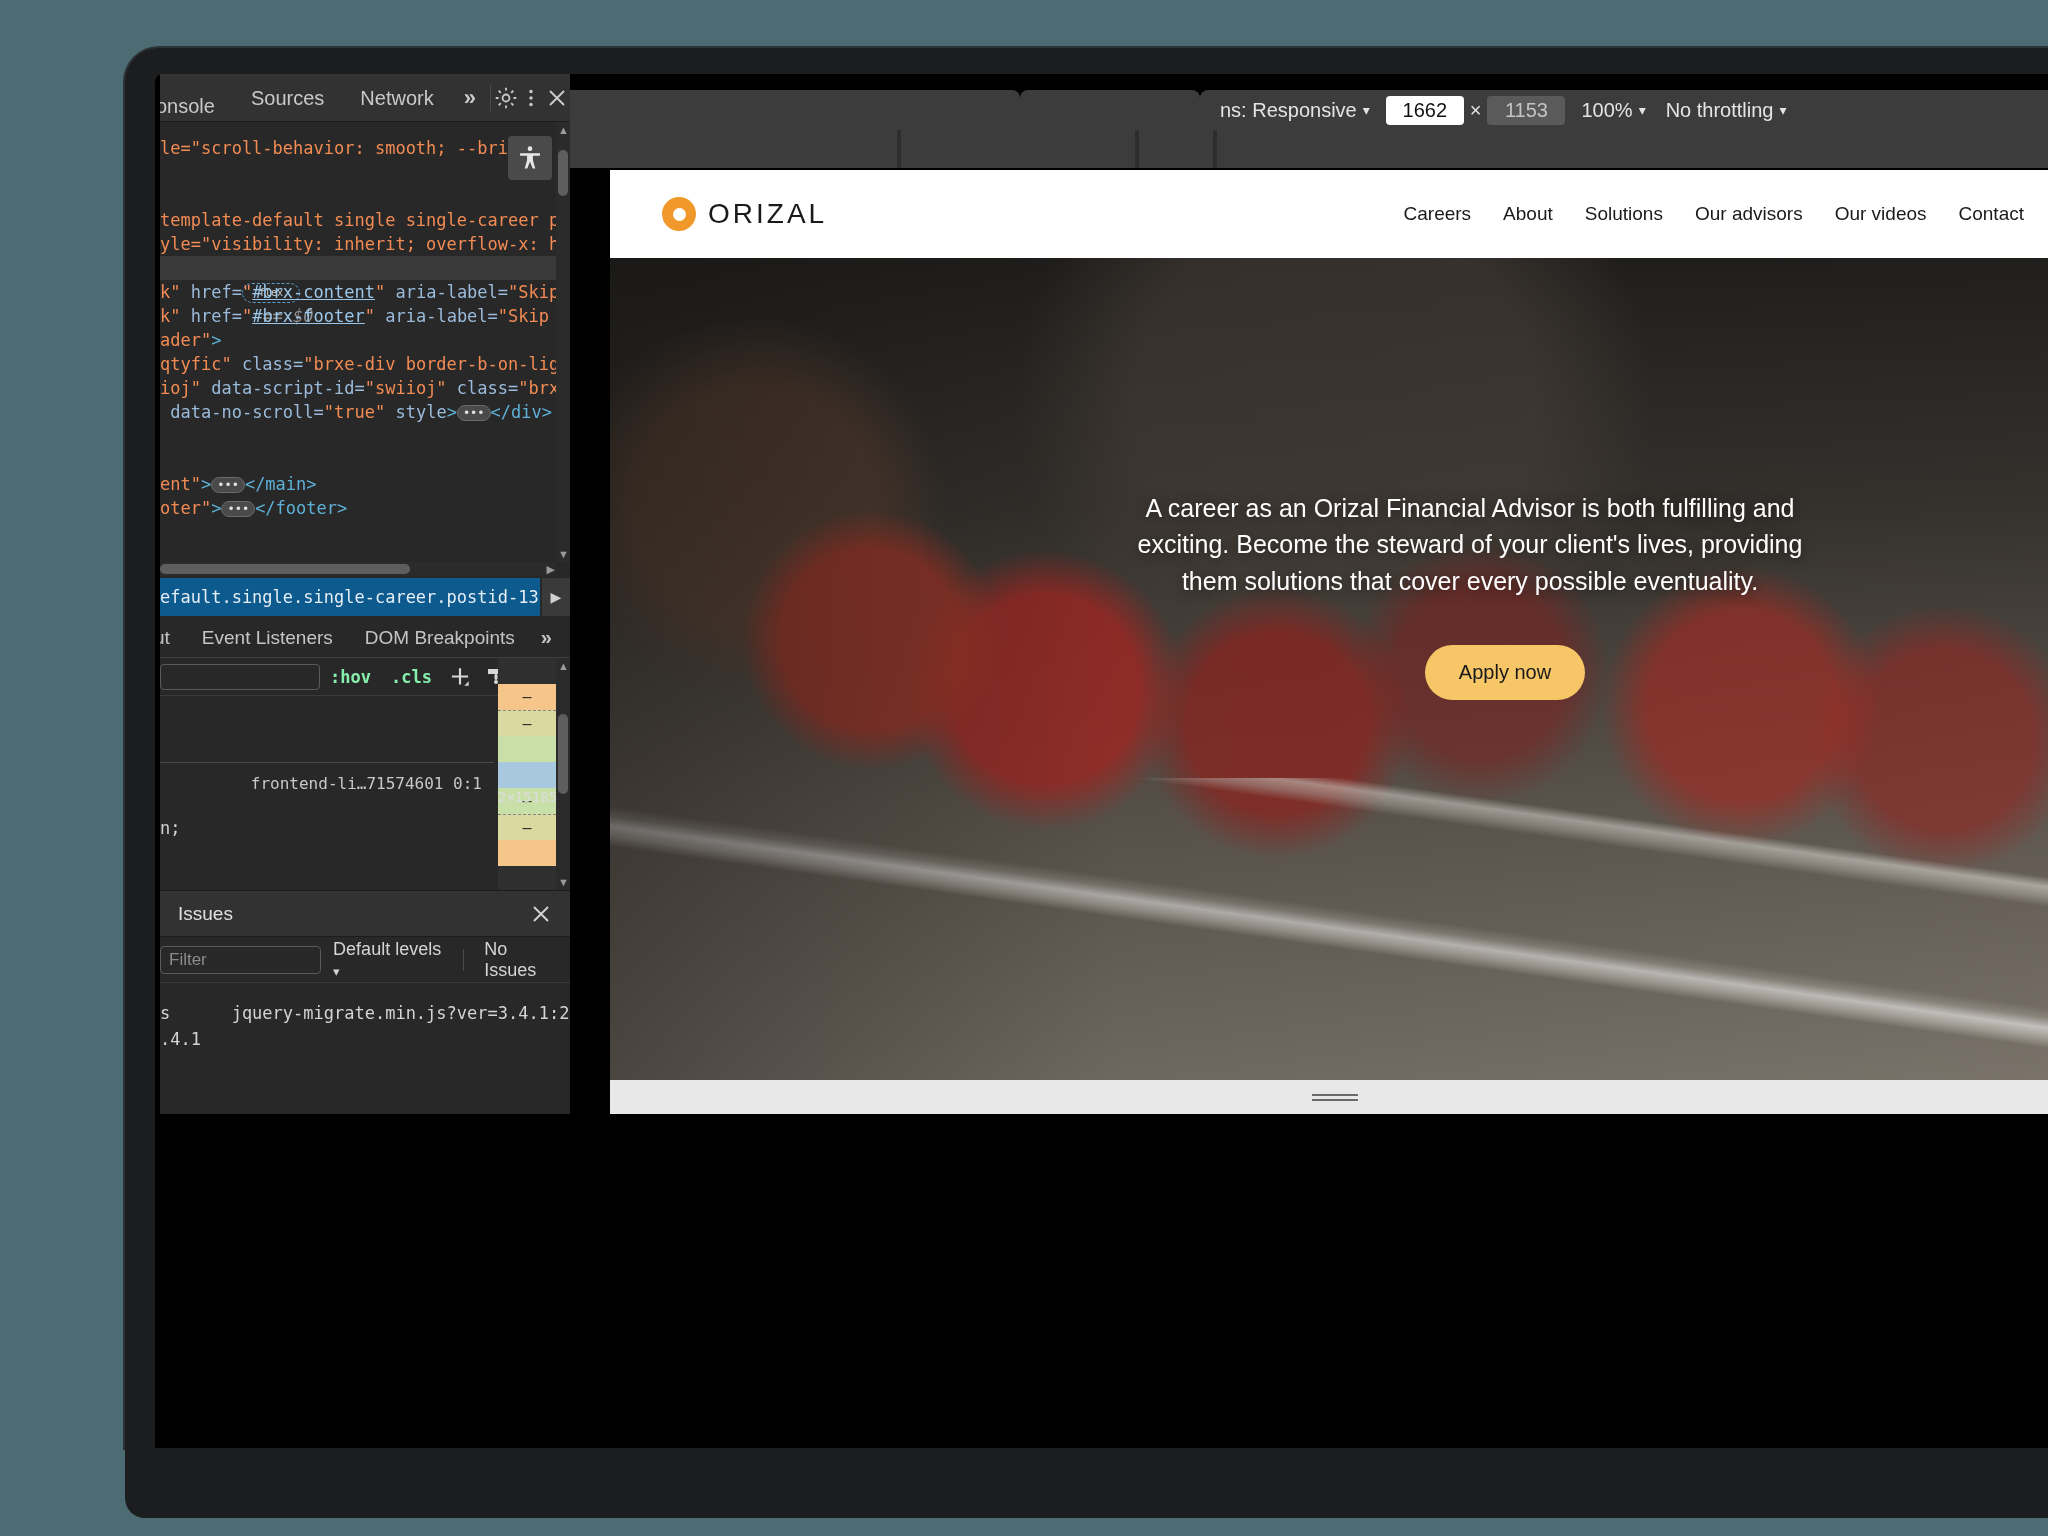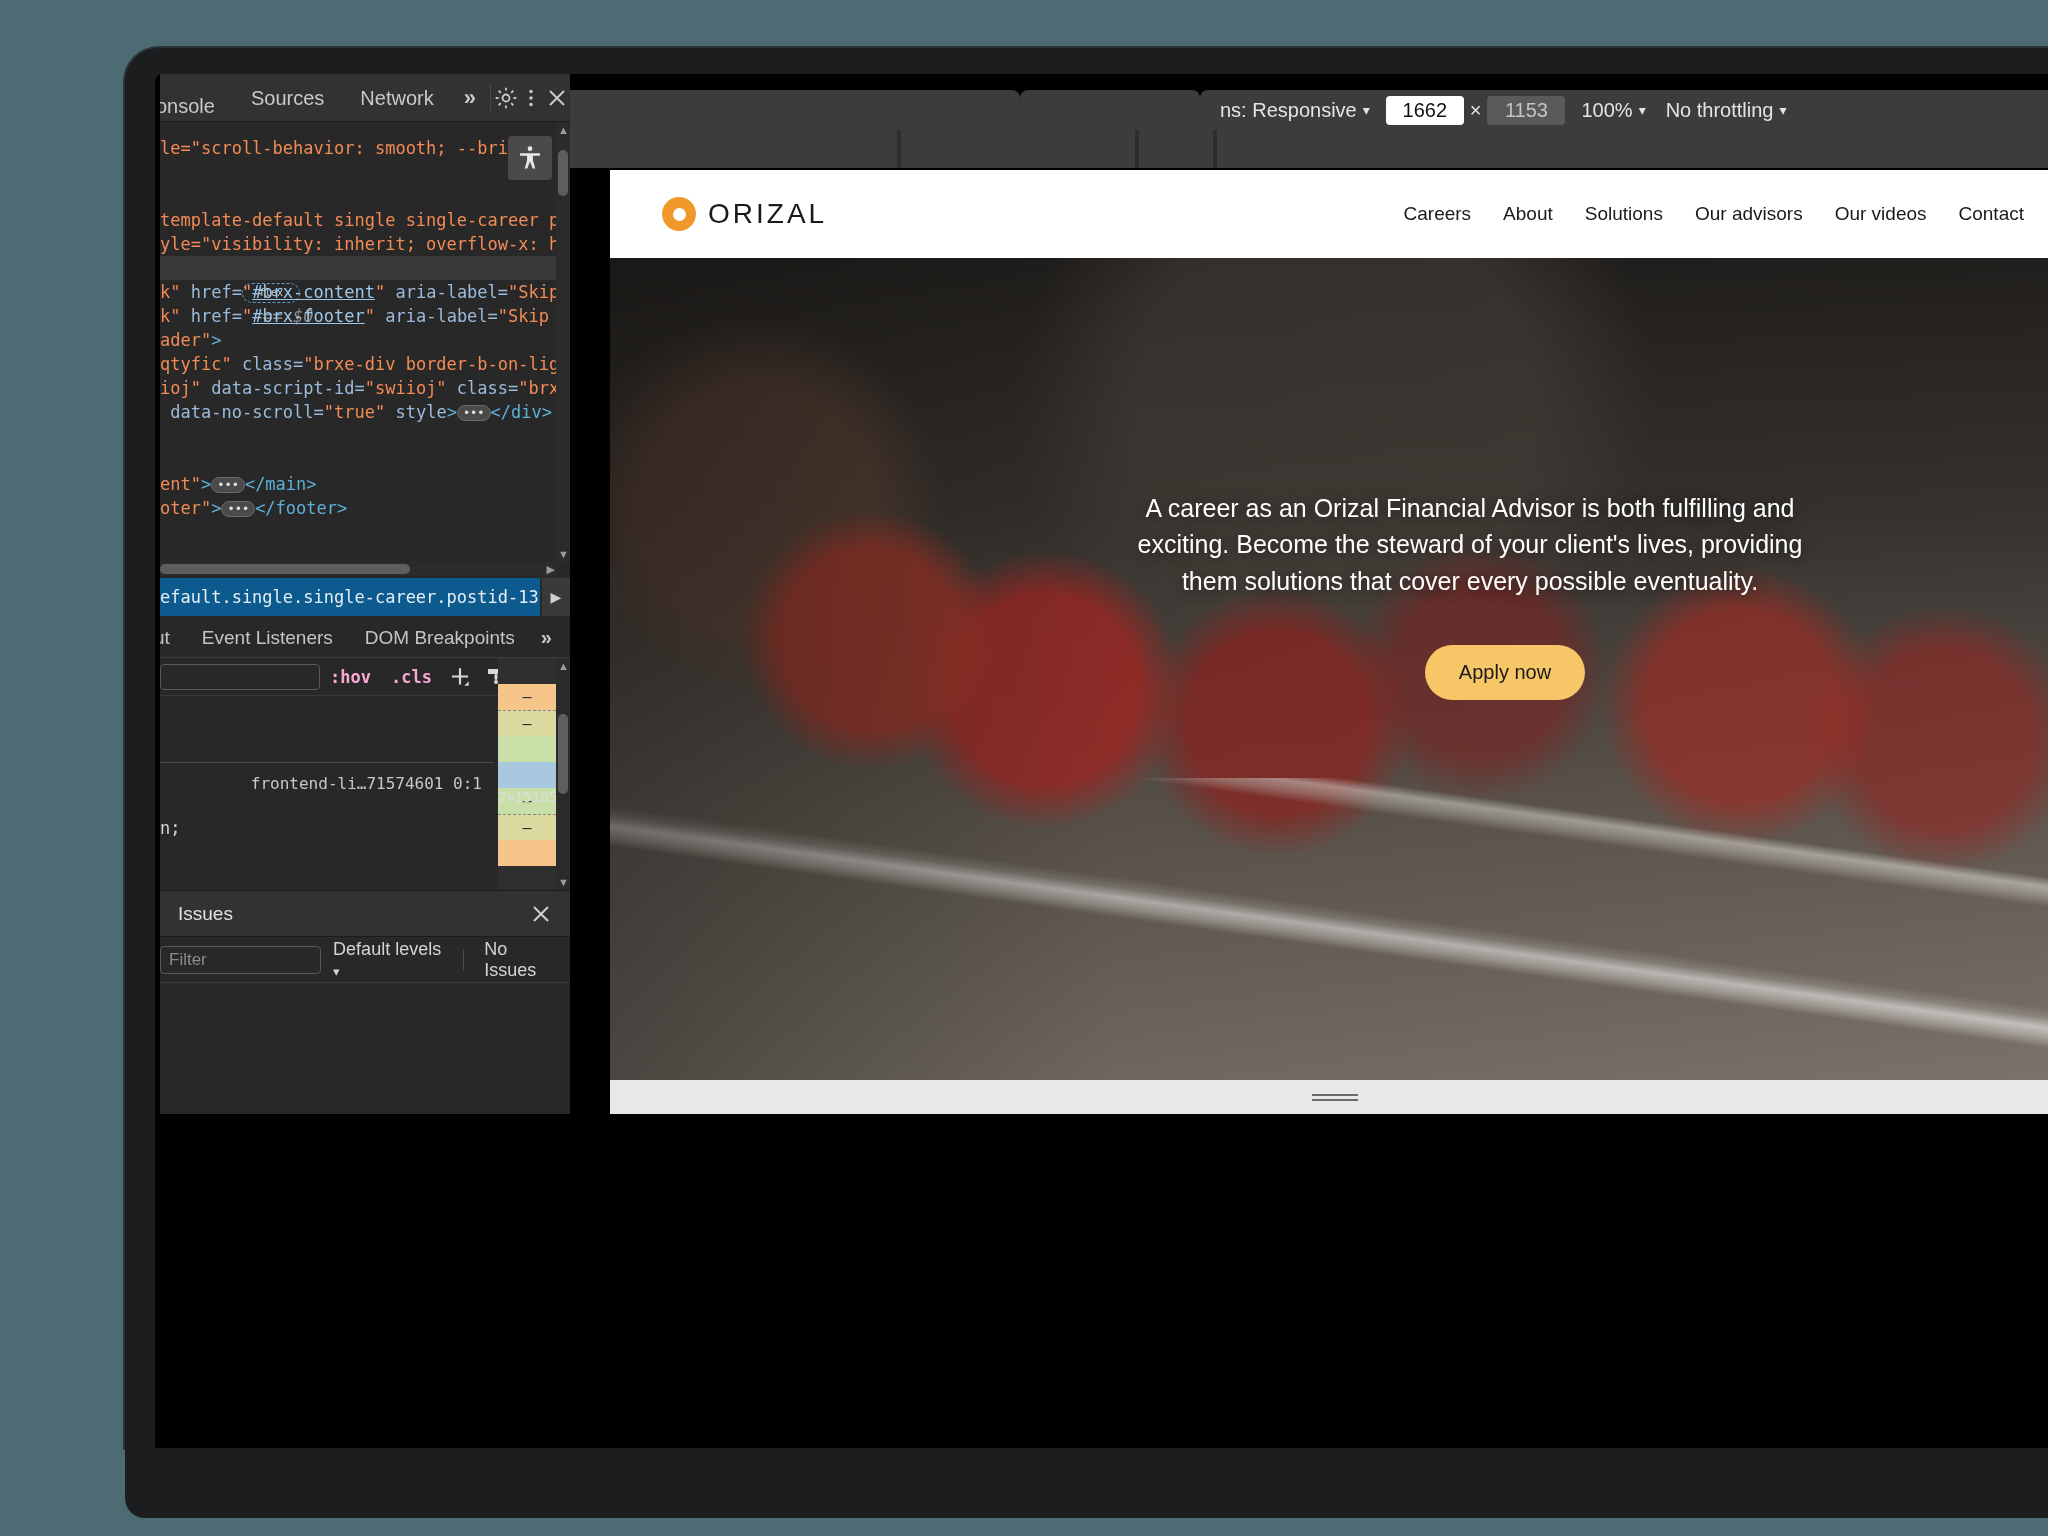--- a/index.html
+++ b/index.html
@@ -228,21 +228,21 @@
     background: #282828;
     border-bottom: 1px solid #3a3a3a;
   }
   #filter-box {
     width: 160px; height: 26px;
     margin-left: 0;
     background: #282828;
     border: 1px solid #5a5a5a;
     border-radius: 4px;
   }
-  .tb-text { color: #f9a8d4; font-family: "DejaVu Sans Mono", monospace; font-size: 17px; padding: 0 10px; font-weight: bold; }
+  .tb-text { color: #86efac; font-family: "DejaVu Sans Mono", monospace; font-size: 17px; padding: 0 10px; font-weight: bold; }
   .tb-icon { color: #d8d8d8; display: flex; align-items: center; justify-content: center; width: 36px; height: 30px; }
 
   
   #styles-body {
     position: absolute;
     left: 0; top: 622px;
     width: 410px; height: 192px;
     background: #282828;
     font-family: "DejaVu Sans Mono", monospace;
     font-size: 16px;
@@ -714,17 +714,21 @@
       </div>
       <div id="issues-toolbar">
         <div id="issues-filter">Filter</div>
         <span class="it-text">
           <span>Default levels</span>
           <span class="it-caret">▾</span>
         </span>
         <span class="it-vsep"></span>
         <span class="it-text">No Issues</span>
       </div>
+      <div id="issues-console">
+        <div class="console-line">s      jquery-migrate.min.js?ver=3.4.1:2</div>
+        <div class="console-line">.4.1</div>
+      </div>
     </div>
 
   </div>
 
 </div>
 
 </body></html>

